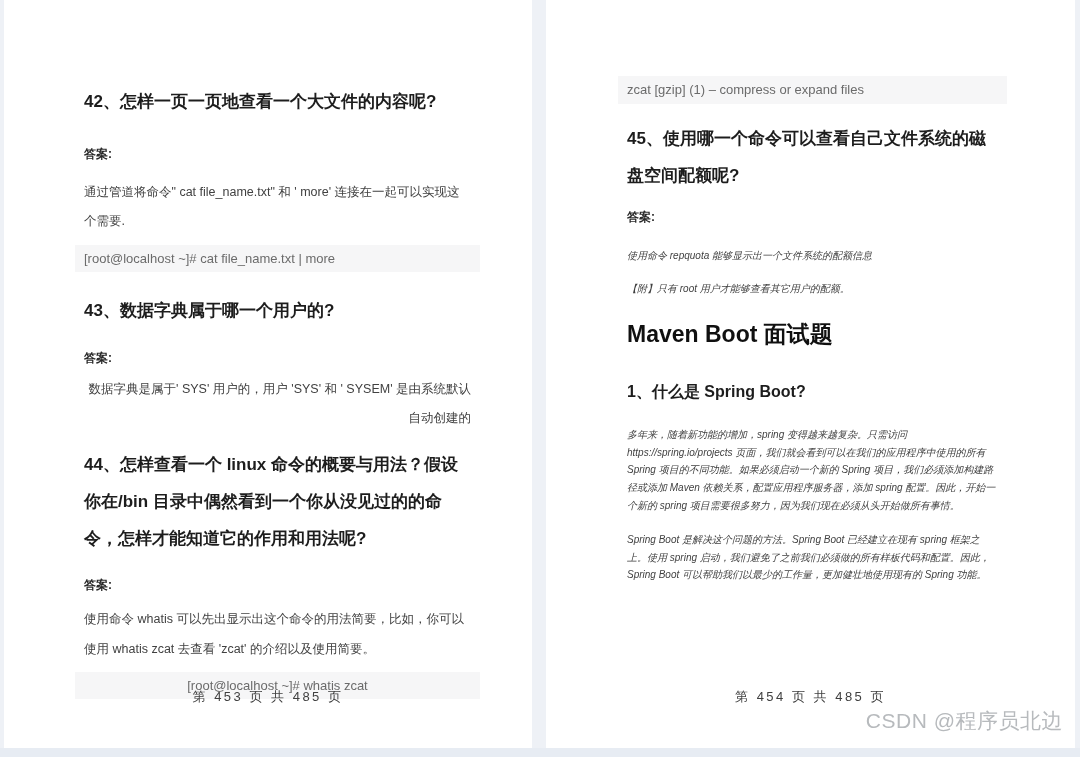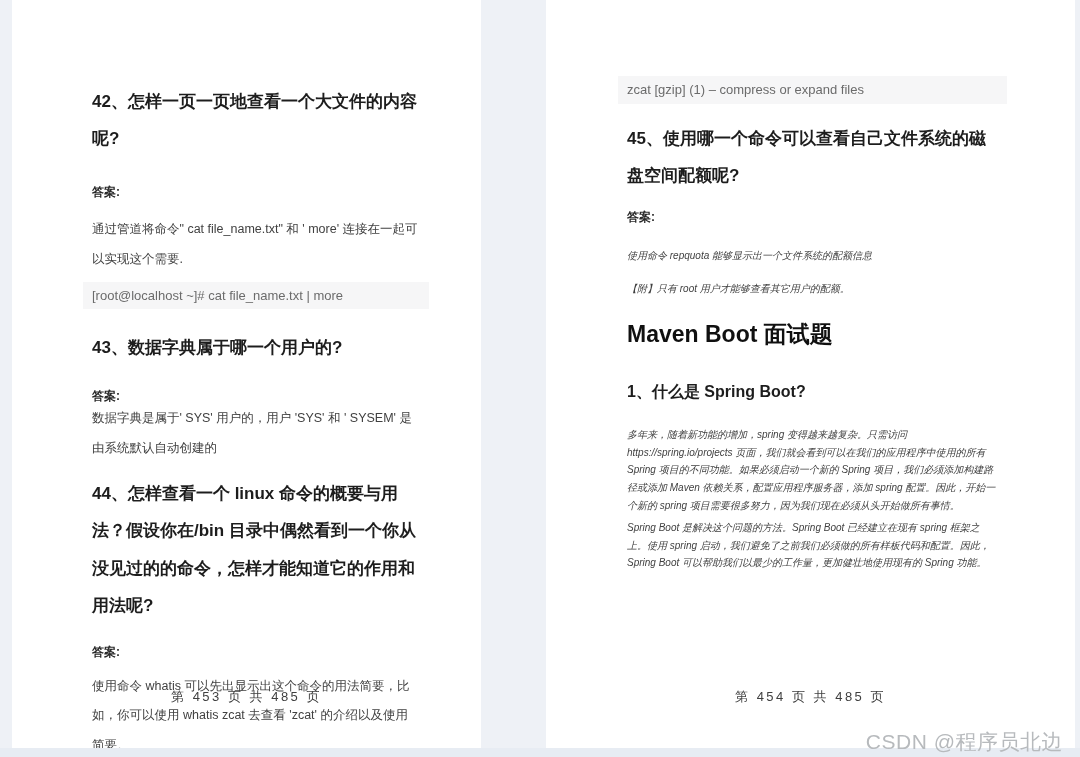--- a/index.html
+++ b/index.html
@@ -20,21 +20,21 @@
     height: 9px;
     background: #e7ecf3;
   }
   .page {
     position: absolute;
     top: 0;
     height: 748px;
     background: #ffffff;
     box-sizing: border-box;
   }
-  .page-left  { left: 12px;    width: 469px; padding: 0 61px 0 80px; }
+  .page-left  { left: 4px;    width: 528px; padding: 0 61px 0 80px; }
   .page-right { left: 546px; width: 529px; padding: 0 77px 0 81px; }
 
   .question-heading {
     font-size: 17px;
     font-weight: bold;
     color: #1d1d1d;
     line-height: 2.2;
     margin: 0;
   }
   .answer-label {
@@ -86,49 +86,49 @@
     left: 0; right: 0;
     bottom: 42px;
     text-align: center;
     font-size: 13px;
     color: #3f3f3f;
     letter-spacing: 2.5px;
   }
   .watermark {
     position: absolute;
     right: 17px;
-    bottom: 1px;
+    bottom: 22px;
     font-size: 21px;
     color: #b7babd;
     letter-spacing: 0.5px;
   }
 
   
   .lp-q42-h   { margin-top: 83px; }
   .lp-q42-lbl { margin-top: 27px; }
   .lp-q42-p   { margin-top: 16px; }
   .lp-q42-c   { margin-top: 8px;  }
   .lp-q43-h   { margin-top: 20px; }
   .lp-q43-lbl { margin-top: 22px; }
-  .lp-q43-p   { margin-top: 1px;  }
+  .lp-q43-p   { margin-top: 9px; text-align: right;  }
   .lp-q44-h   { margin-top: 12px; }
   .lp-q44-lbl { margin-top: 20px; }
   .lp-q44-p   { margin-top: 13px; }
   .lp-q44-c   { margin-top: 8px; text-align: center;  }
 
   
   .rp-code    { margin-top: 76px; }
   .rp-q45-h   { margin-top: 16px; }
   .rp-q45-lbl { margin-top: 16px; }
   .rp-q45-p   { margin-top: 22px; }
   .rp-q45-n   { margin-top: 15px; }
   .rp-title   { margin-top: 22px; }
   .rp-q1-h    { margin-top: 31px; }
   .rp-q1-p1   { margin-top: 22px; }
-  .rp-q1-p2   { margin-top: 4px; }
+  .rp-q1-p2   { margin-top: 16px; }
 </style>
 </head>
 <body>
 
 <div class="viewport">
 
   <div class="page page-left">
     <div class="question-heading lp-q42-h">42、怎样一页一页地查看一个大文件的内容呢?</div>
     <div class="answer-label lp-q42-lbl">答案:</div>
     <p class="para lp-q42-p">通过管道将命令" cat file_name.txt"  和 ' more'  连接在一起可以实现这个需要.</p>

